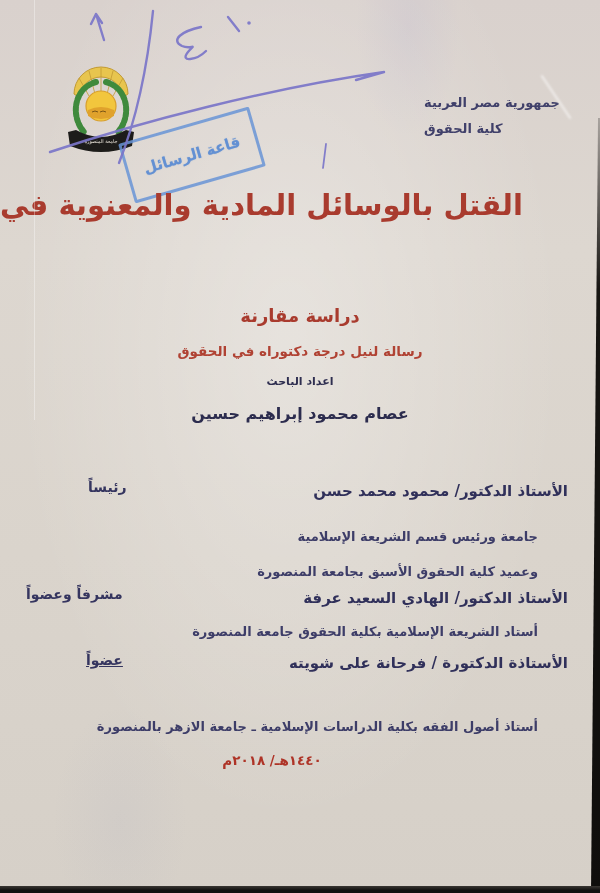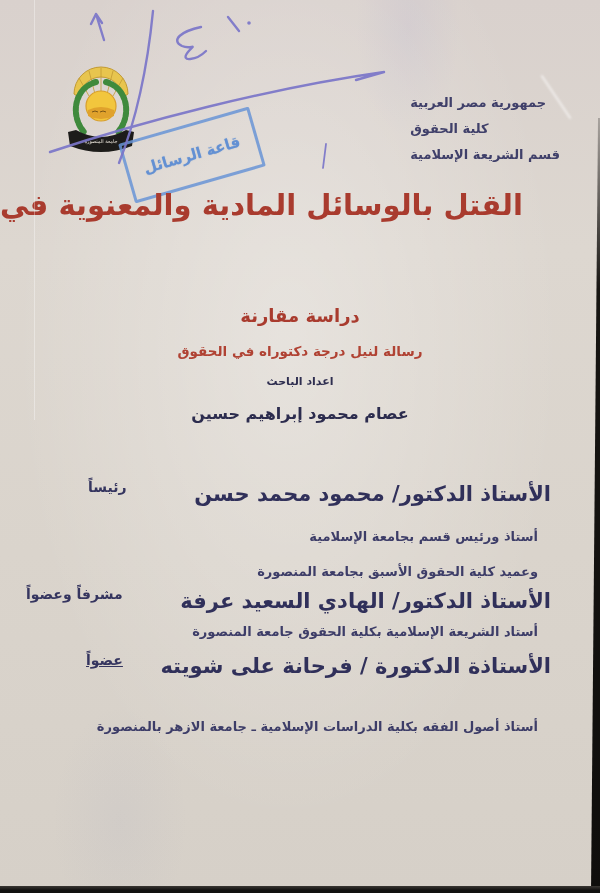--- a/index.html
+++ b/index.html
@@ -30,21 +30,21 @@
 
   .header-block{top:90px;right:40px;text-align:left;font-size:13px;line-height:26px;font-weight:bold;color:#40406a;}
   .title1{top:188px;left:0;width:100%;text-align:left;font-size:29px;font-weight:bold;}
   .title2{top:249px;left:0;width:100%;text-align:center;font-size:29px;font-weight:bold;}
   .subtitle{top:305px;left:0;width:100%;text-align:center;font-size:18px;font-weight:bold;}
   .thesis-line{top:343px;left:0;width:100%;text-align:center;font-size:13.5px;font-weight:bold;color:#b04233;}
   .prep{top:375px;left:0;width:100%;text-align:center;font-size:11px;font-weight:bold;color:#2e2e50;}
   .author{top:404px;left:0;width:100%;text-align:center;font-size:16px;font-weight:bold;color:#2c2c4e;}
 
   .committee-label{top:447px;right:42px;font-size:13px;font-weight:bold;color:#3c3c66;}
-  .member-name{right:49px;font-size:21px;font-weight:bold;color:#30305a;}
+  .member-name{right:32px;font-size:15px;font-weight:bold;color:#30305a;}
   .member-desc{right:62px;font-size:13px;font-weight:bold;color:#3d3d68;}
   .member-role{font-size:14px;font-weight:bold;color:#35355f;}
   .n0{top:482px;} .d0{top:529px;} .d1{top:564px;}
   .n1{top:589px;} .d2{top:624px;}
   .n2{top:654px;} .d3{top:719px;}
   .r0{top:479px;left:88px;} .r1{top:586px;left:26px;} .r2{top:652px;left:86px;text-decoration:underline;}
 
   .date-line{top:752px;left:172px;width:200px;text-align:center;font-size:13.5px;font-weight:bold;color:#ae3326;}
 
   
@@ -108,42 +108,42 @@
 
       <path d="M 50 152 C 140 122 270 88 384 72 M 384 72 L 356 80"></path>
 
       <path d="M 326 144 L 323 168" stroke-width="1.8"></path>
     </g>
   </svg>
 
   <div class="t header-block">
     <div>جمهورية مصر العربية</div>
     <div>كلية الحقوق</div>
-    <div>قسم الشريعة الإسلامية</div>
   </div>
 
   <div class="t title1 red">القتل بالوسائل المادية والمعنوية في</div>
   <div class="t subtitle red">دراسة مقارنة</div>
   <div class="t thesis-line">رسالة لنيل درجة دكتوراه في الحقوق</div>
 
   <div class="t prep">اعداد الباحث</div>
   <div class="t author">عصام محمود إبراهيم حسين</div>
 
 
   <div class="t member-name n0">الأستاذ الدكتور/ محمود محمد حسن</div>
   <div class="t member-role r0">رئيساً</div>
-  <div class="t member-desc d0">أستاذ ورئيس قسم بجامعة الإسلامية</div>
+  <div class="t member-desc d0">جامعة ورئيس قسم الشريعة الإسلامية</div>
   <div class="t member-desc d1">وعميد كلية الحقوق الأسبق بجامعة المنصورة</div>
 
   <div class="t member-name n1">الأستاذ الدكتور/ الهادي السعيد عرفة</div>
   <div class="t member-role r1">مشرفاً وعضواً</div>
   <div class="t member-desc d2">أستاد الشريعة الإسلامية بكلية الحقوق جامعة المنصورة</div>
 
   <div class="t member-name n2">الأستاذة الدكتورة / فرحانة على شويته</div>
   <div class="t member-role r2">عضواً</div>
   <div class="t member-desc d3">أستاذ أصول الفقه بكلية الدراسات الإسلامية ـ جامعة الازهر بالمنصورة</div>
 
+  <div class="t date-line">١٤٤٠هـ/ ٢٠١٨م</div>
 
   <div class="crease-tr"></div>
   <div class="crease-l"></div>
   <div class="edge-right"></div>
   <div class="edge-bottom"></div>
 </div>
 
 </body></html>

